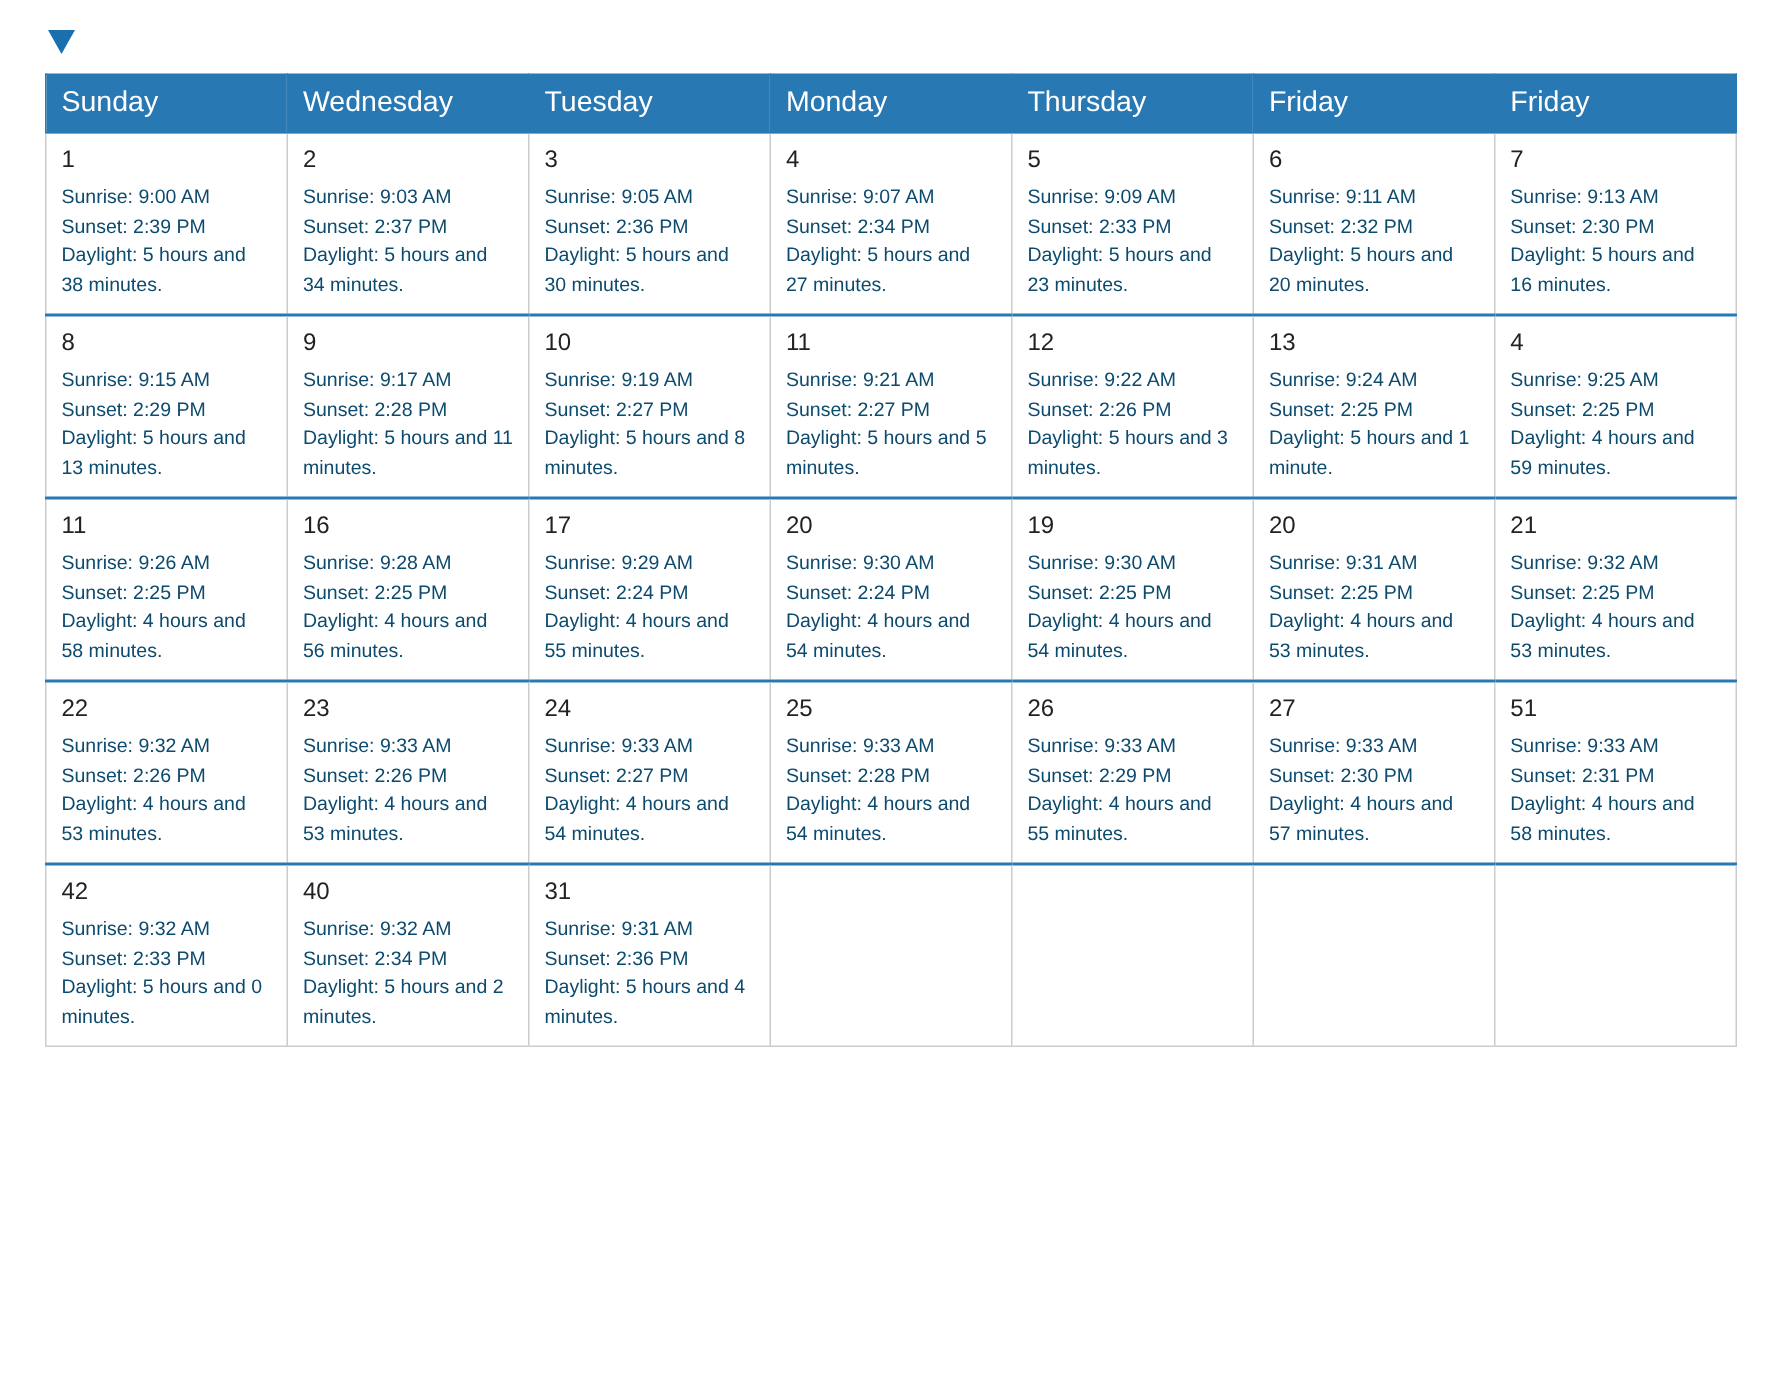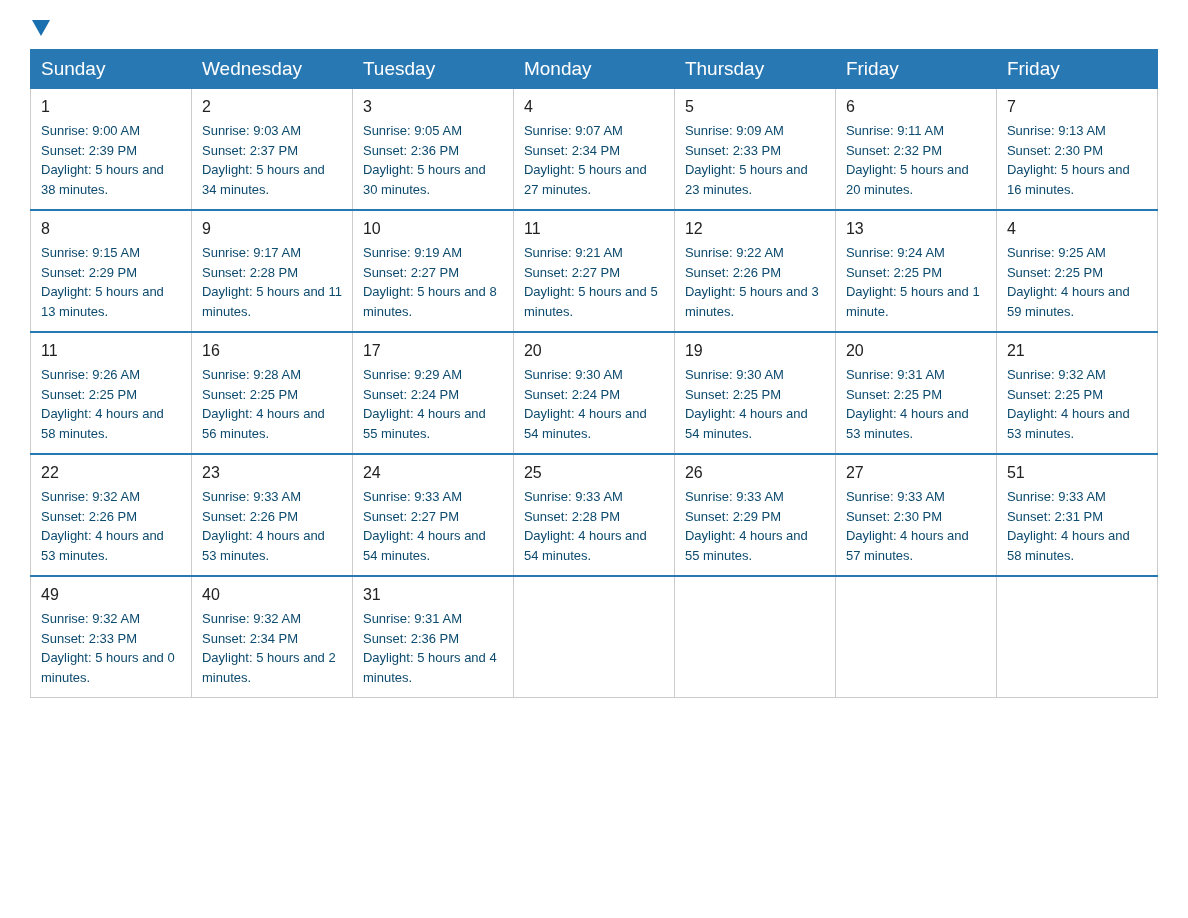--- a/index.html
+++ b/index.html
@@ -247,21 +247,21 @@
           <span class="day-number">27</span>
           <div class="day-info">Sunrise: 9:33 AM<br>Sunset: 2:30 PM<br>Daylight: 4 hours and 57 minutes.</div>
         </td>
         <td>
           <span class="day-number">51</span>
           <div class="day-info">Sunrise: 9:33 AM<br>Sunset: 2:31 PM<br>Daylight: 4 hours and 58 minutes.</div>
         </td>
       </tr>
       <tr class="row-divider">
         <td>
-          <span class="day-number">49</span>
+          <span class="day-number">42</span>
           <div class="day-info">Sunrise: 9:32 AM<br>Sunset: 2:33 PM<br>Daylight: 5 hours and 0 minutes.</div>
         </td>
         <td>
           <span class="day-number">40</span>
           <div class="day-info">Sunrise: 9:32 AM<br>Sunset: 2:34 PM<br>Daylight: 5 hours and 2 minutes.</div>
         </td>
         <td>
           <span class="day-number">31</span>
           <div class="day-info">Sunrise: 9:31 AM<br>Sunset: 2:36 PM<br>Daylight: 5 hours and 4 minutes.</div>
         </td>

